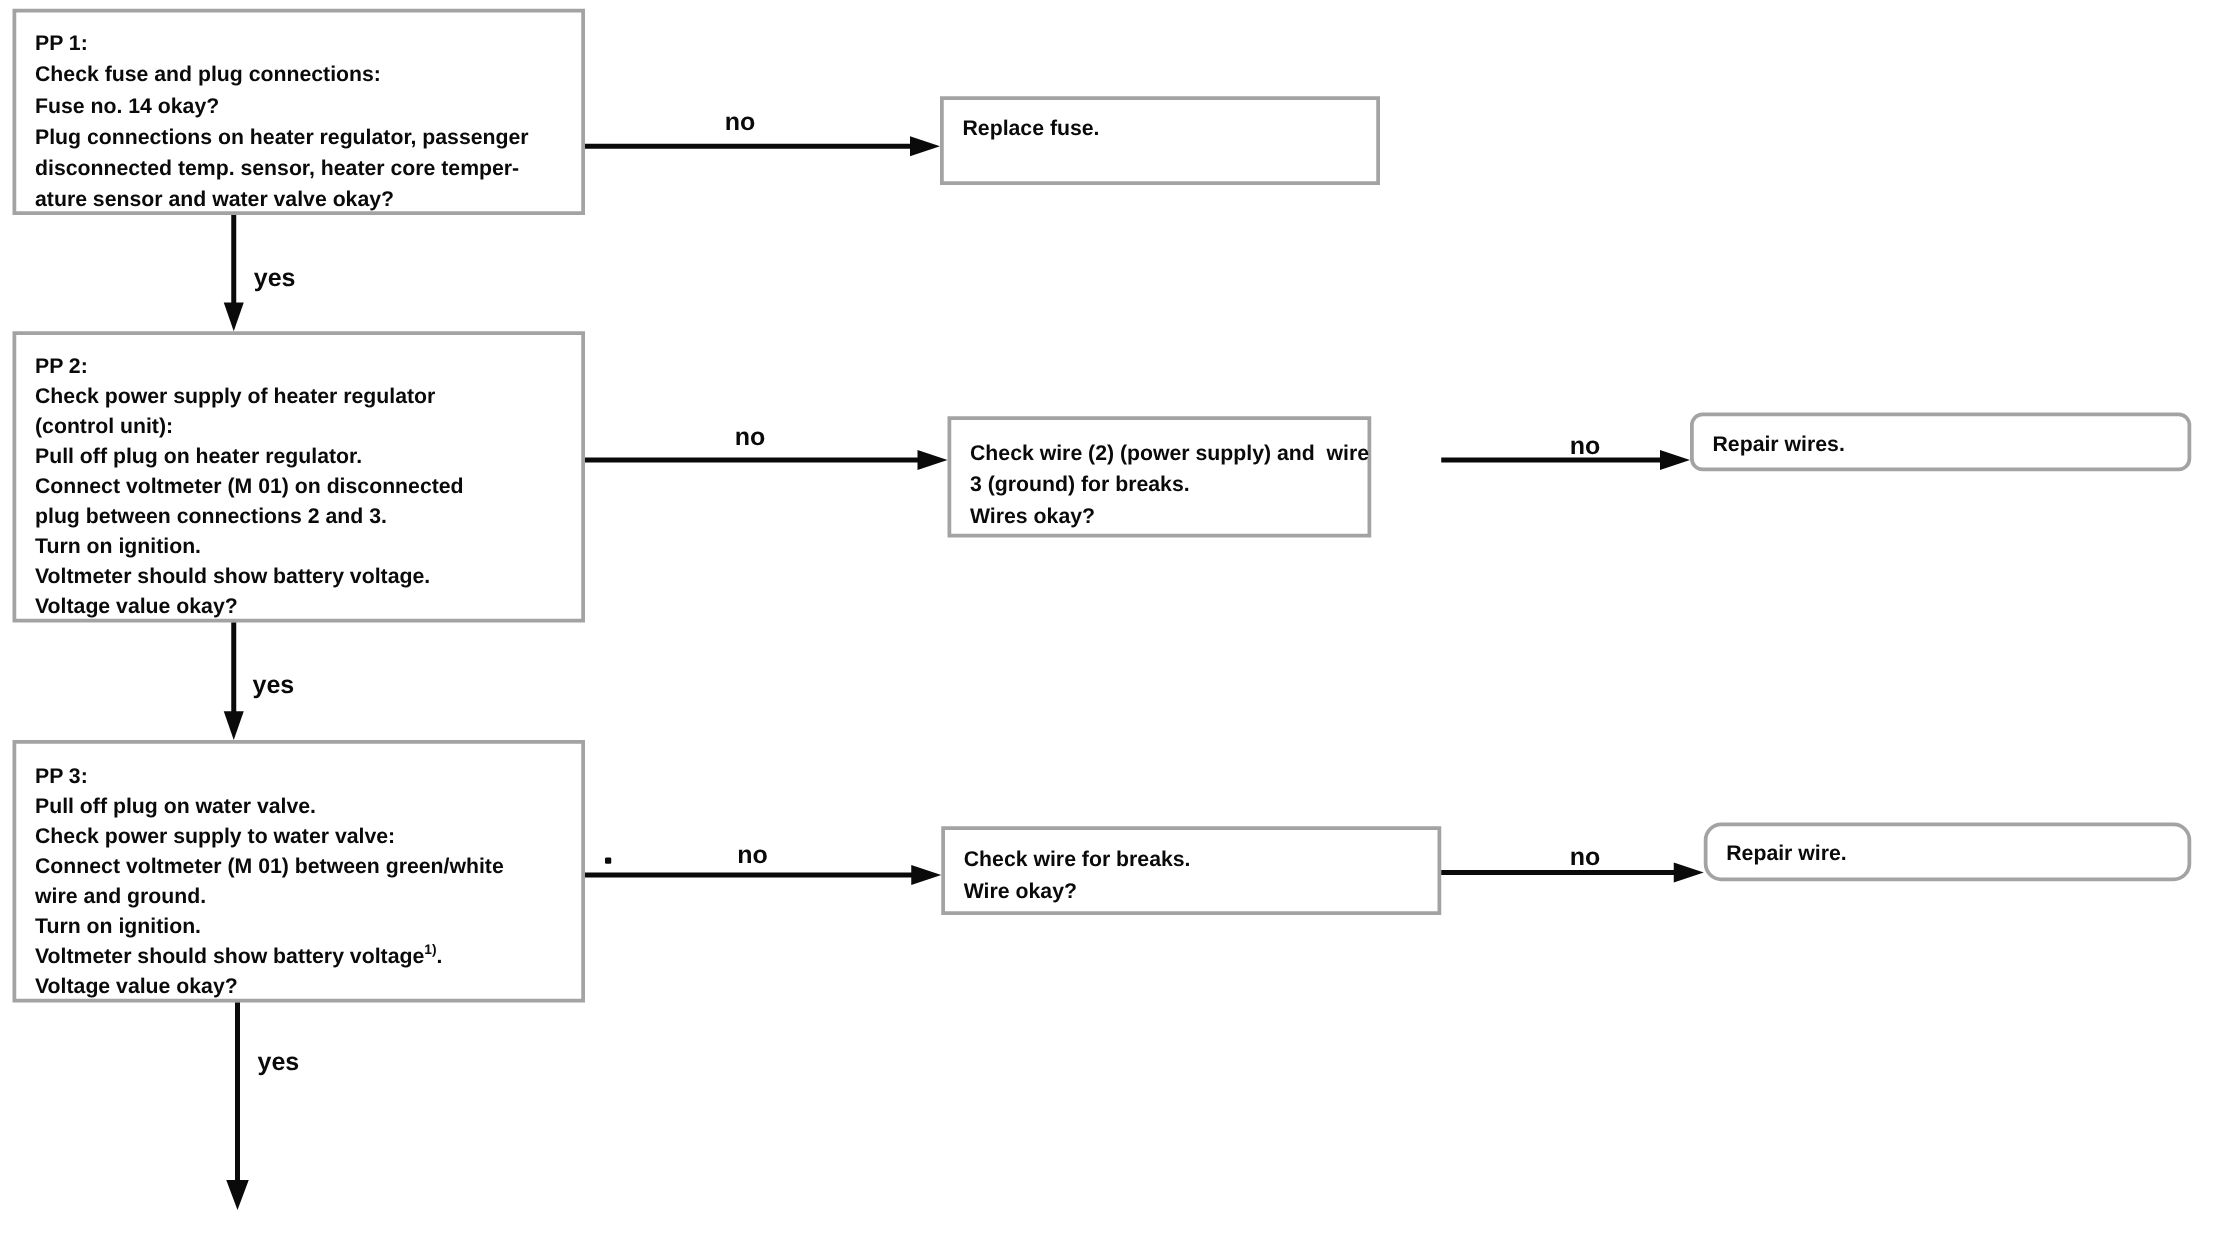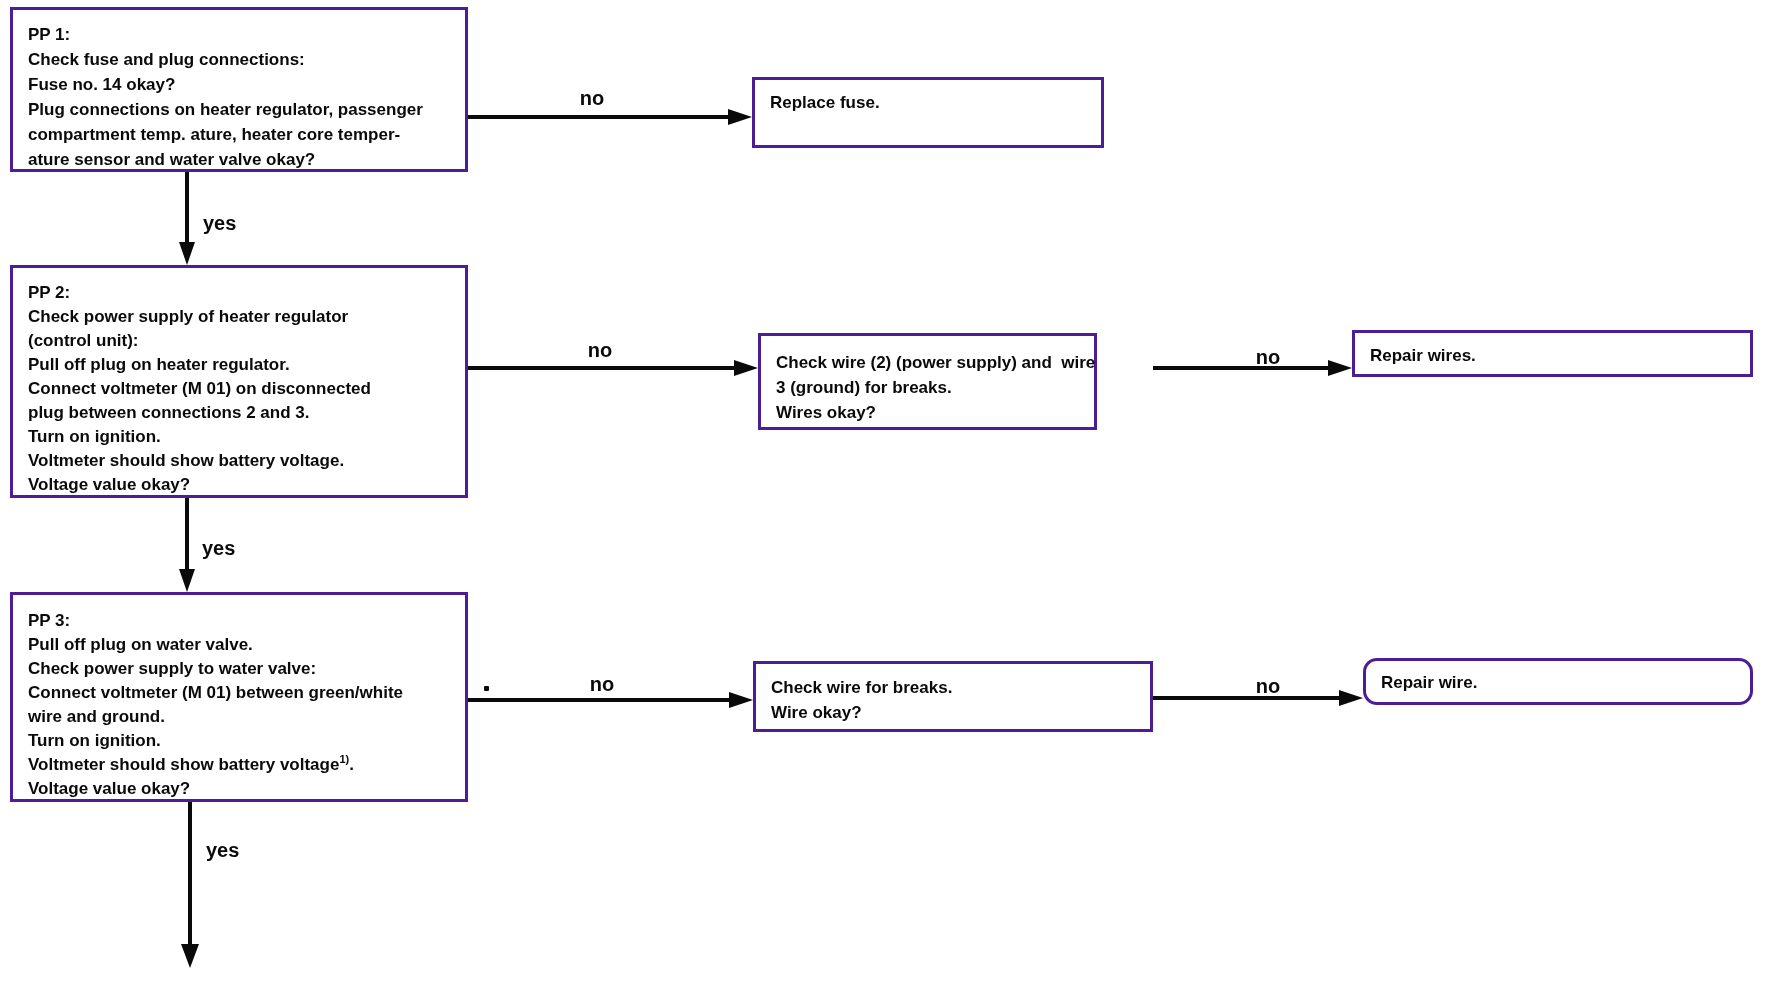--- a/index.html
+++ b/index.html
@@ -12,21 +12,21 @@
     width: 1772px;
     height: 1008px;
     background: #ffffff;
     font-family: "Liberation Sans", "DejaVu Sans", sans-serif;
     font-weight: bold;
     color: #0a0a0a;
     overflow: hidden;
   }
   .box {
     position: absolute;
-    border: 3px solid #4c1d95;
+    border: 3px solid #a3a3a3;
     background: #ffffff;
     box-sizing: border-box;
     font-size: 17px;
   }
   .line {
     white-space: pre;
     line-height: 25px;
   }
   .lh24 .line { line-height: 24px; }
   .sup {
@@ -48,21 +48,21 @@
   }
   
   #pp1 { left: 10px;  top: 7px;   width: 458px; height: 165px; padding: 12px 0 0 15px; }
   #pp2 { left: 10px;  top: 265px; width: 458px; height: 233px; padding: 13px 0 0 15px; }
   #pp3 { left: 10px;  top: 592px; width: 458px; height: 210px; padding: 14px 0 0 15px; }
   
   #replace-fuse { left: 752px; top: 77px;  width: 352px; height: 71px; padding: 10px 0 0 15px; }
   #check-wires  { left: 758px; top: 333px; width: 339px; height: 97px; padding: 14px 0 0 15px; }
   #check-wire   { left: 753px; top: 661px; width: 400px; height: 71px; padding: 11px 0 0 15px; }
   
-  #repair-wires { left: 1352px; top: 330px; width: 401px; height: 47px; padding: 10px 0 0 15px; }
+  #repair-wires { left: 1352px; top: 330px; width: 401px; height: 47px; padding: 10px 0 0 15px; border-radius: 10px; }
   #repair-wire  { left: 1363px; top: 658px; width: 390px; height: 47px; padding: 9px 0 0 15px; border-radius: 14px; }
   
   #lbl-no-1  { left: 552px;  top: 88px;  width: 80px; }
   #lbl-yes-1 { left: 203px;  top: 213px; }
   #lbl-no-2a { left: 560px;  top: 340px; width: 80px; }
   #lbl-no-2b { left: 1228px; top: 347px; width: 80px; }
   #lbl-yes-2 { left: 202px;  top: 538px; }
   #lbl-no-3a { left: 562px;  top: 674px; width: 80px; }
   #lbl-no-3b { left: 1228px; top: 676px; width: 80px; }
   #lbl-yes-3 { left: 206px;  top: 840px; }
@@ -78,21 +78,21 @@
 </head>
 <body>
 
 <div id="canvas">
 
   <div class="box" id="pp1">
     <div class="line">PP 1:</div>
     <div class="line">Check fuse and plug connections:</div>
     <div class="line">Fuse no. 14 okay?</div>
     <div class="line">Plug connections on heater regulator, passenger</div>
-    <div class="line">compartment temp. ature, heater core temper-</div>
+    <div class="line">disconnected temp. sensor, heater core temper-</div>
     <div class="line">ature sensor and water valve okay?</div>
   </div>
 
   <div class="box" id="replace-fuse">
     <div class="line">Replace fuse.</div>
   </div>
 
   <div class="box lh24" id="pp2">
     <div class="line">PP 2:</div>
     <div class="line">Check power supply of heater regulator</div>

